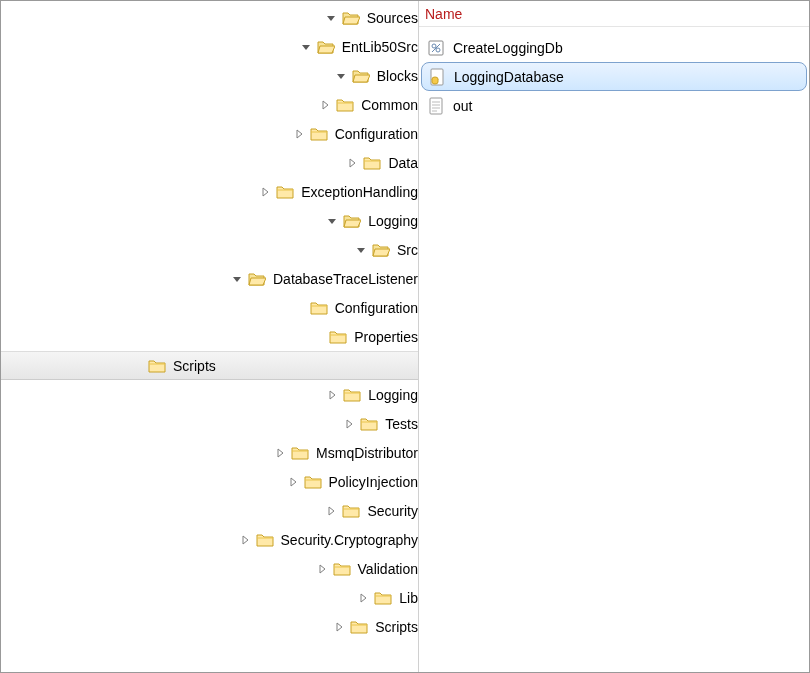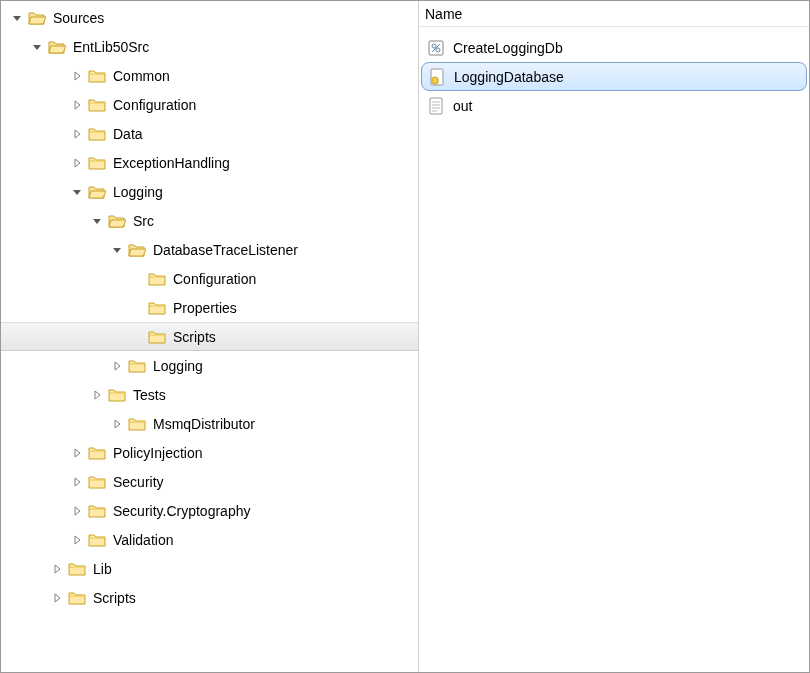--- a/index.html
+++ b/index.html
@@ -38,20 +38,21 @@
       padding-left: var(--indent, 0px);
     }
     .tree-item.selected {
       background: linear-gradient(#f5f5f5, #e6e6e6);
       border-top: 1px solid #ddd;
       border-bottom: 1px solid #ccc;
     }
     .tree-item:not(.selected) {
       border-top: 1px solid transparent;
       border-bottom: 1px solid transparent;
+      justify-content: flex-end;
     }
     .expander {
       width: 16px;
       height: 16px;
       display: inline-flex;
       align-items: center;
       justify-content: center;
       margin-right: 2px;
       flex-shrink: 0;
     }
@@ -93,21 +94,21 @@
       flex: 1;
       height: 100%;
       overflow: hidden;
       background: #fff;
     }
     .list-header {
       height: 26px;
       display: flex;
       align-items: center;
       padding-left: 6px;
-      color: #000000;
+      color: #b91c1c;
       font-size: 14px;
       border-bottom: 1px solid #e5e5e5;
     }
     .list-items {
       padding-top: 6px;
     }
     .list-item {
       display: flex;
       align-items: center;
       height: 29px;
@@ -158,20 +159,34 @@
               <path d="M1 3 L9 3 L5 8 Z" fill="#595959"></path>
             </svg>
           </span>
           <span class="folder-icon">
             <svg class="folder-svg-open" viewBox="0 0 18 16">
               <path d="M1 3 L6 3 L8 5 L16 5 L16 14 L1 14 Z" fill="#f7e39a" stroke="#c9a227" stroke-width="1"></path>
               <path d="M3 7 L18 7 L15 14 L1 14 Z" fill="#ffe9a8" stroke="#c9a227" stroke-width="1"></path>
             </svg>
           </span>
           <span class="tree-label">EntLib50Src</span>
+        </div>
+        <div class="tree-item" style="--indent: 48px;">
+          <span class="expander">
+            <svg width="10" height="10" viewBox="0 0 10 10">
+              <path d="M1 3 L9 3 L5 8 Z" fill="#595959"></path>
+            </svg>
+          </span>
+          <span class="folder-icon">
+            <svg class="folder-svg-open" viewBox="0 0 18 16">
+              <path d="M1 3 L6 3 L8 5 L16 5 L16 14 L1 14 Z" fill="#f7e39a" stroke="#c9a227" stroke-width="1"></path>
+              <path d="M3 7 L18 7 L15 14 L1 14 Z" fill="#ffe9a8" stroke="#c9a227" stroke-width="1"></path>
+            </svg>
+          </span>
+          <span class="tree-label">Blocks</span>
         </div>
         <div class="tree-item" style="--indent: 68px;">
           <span class="expander">
             <svg width="10" height="10" viewBox="0 0 10 10">
               <path d="M3 1 L3 9 L8 5 Z" fill="none" stroke="#808080" stroke-width="1"></path>
             </svg>
           </span>
           <span class="folder-icon">
             <svg class="folder-svg-closed" viewBox="0 0 18 16">
               <path d="M1 3 L6 3 L8 5 L17 5 L17 14 L1 14 Z" fill="#ffe9a8" stroke="#c9a227" stroke-width="1"></path>

